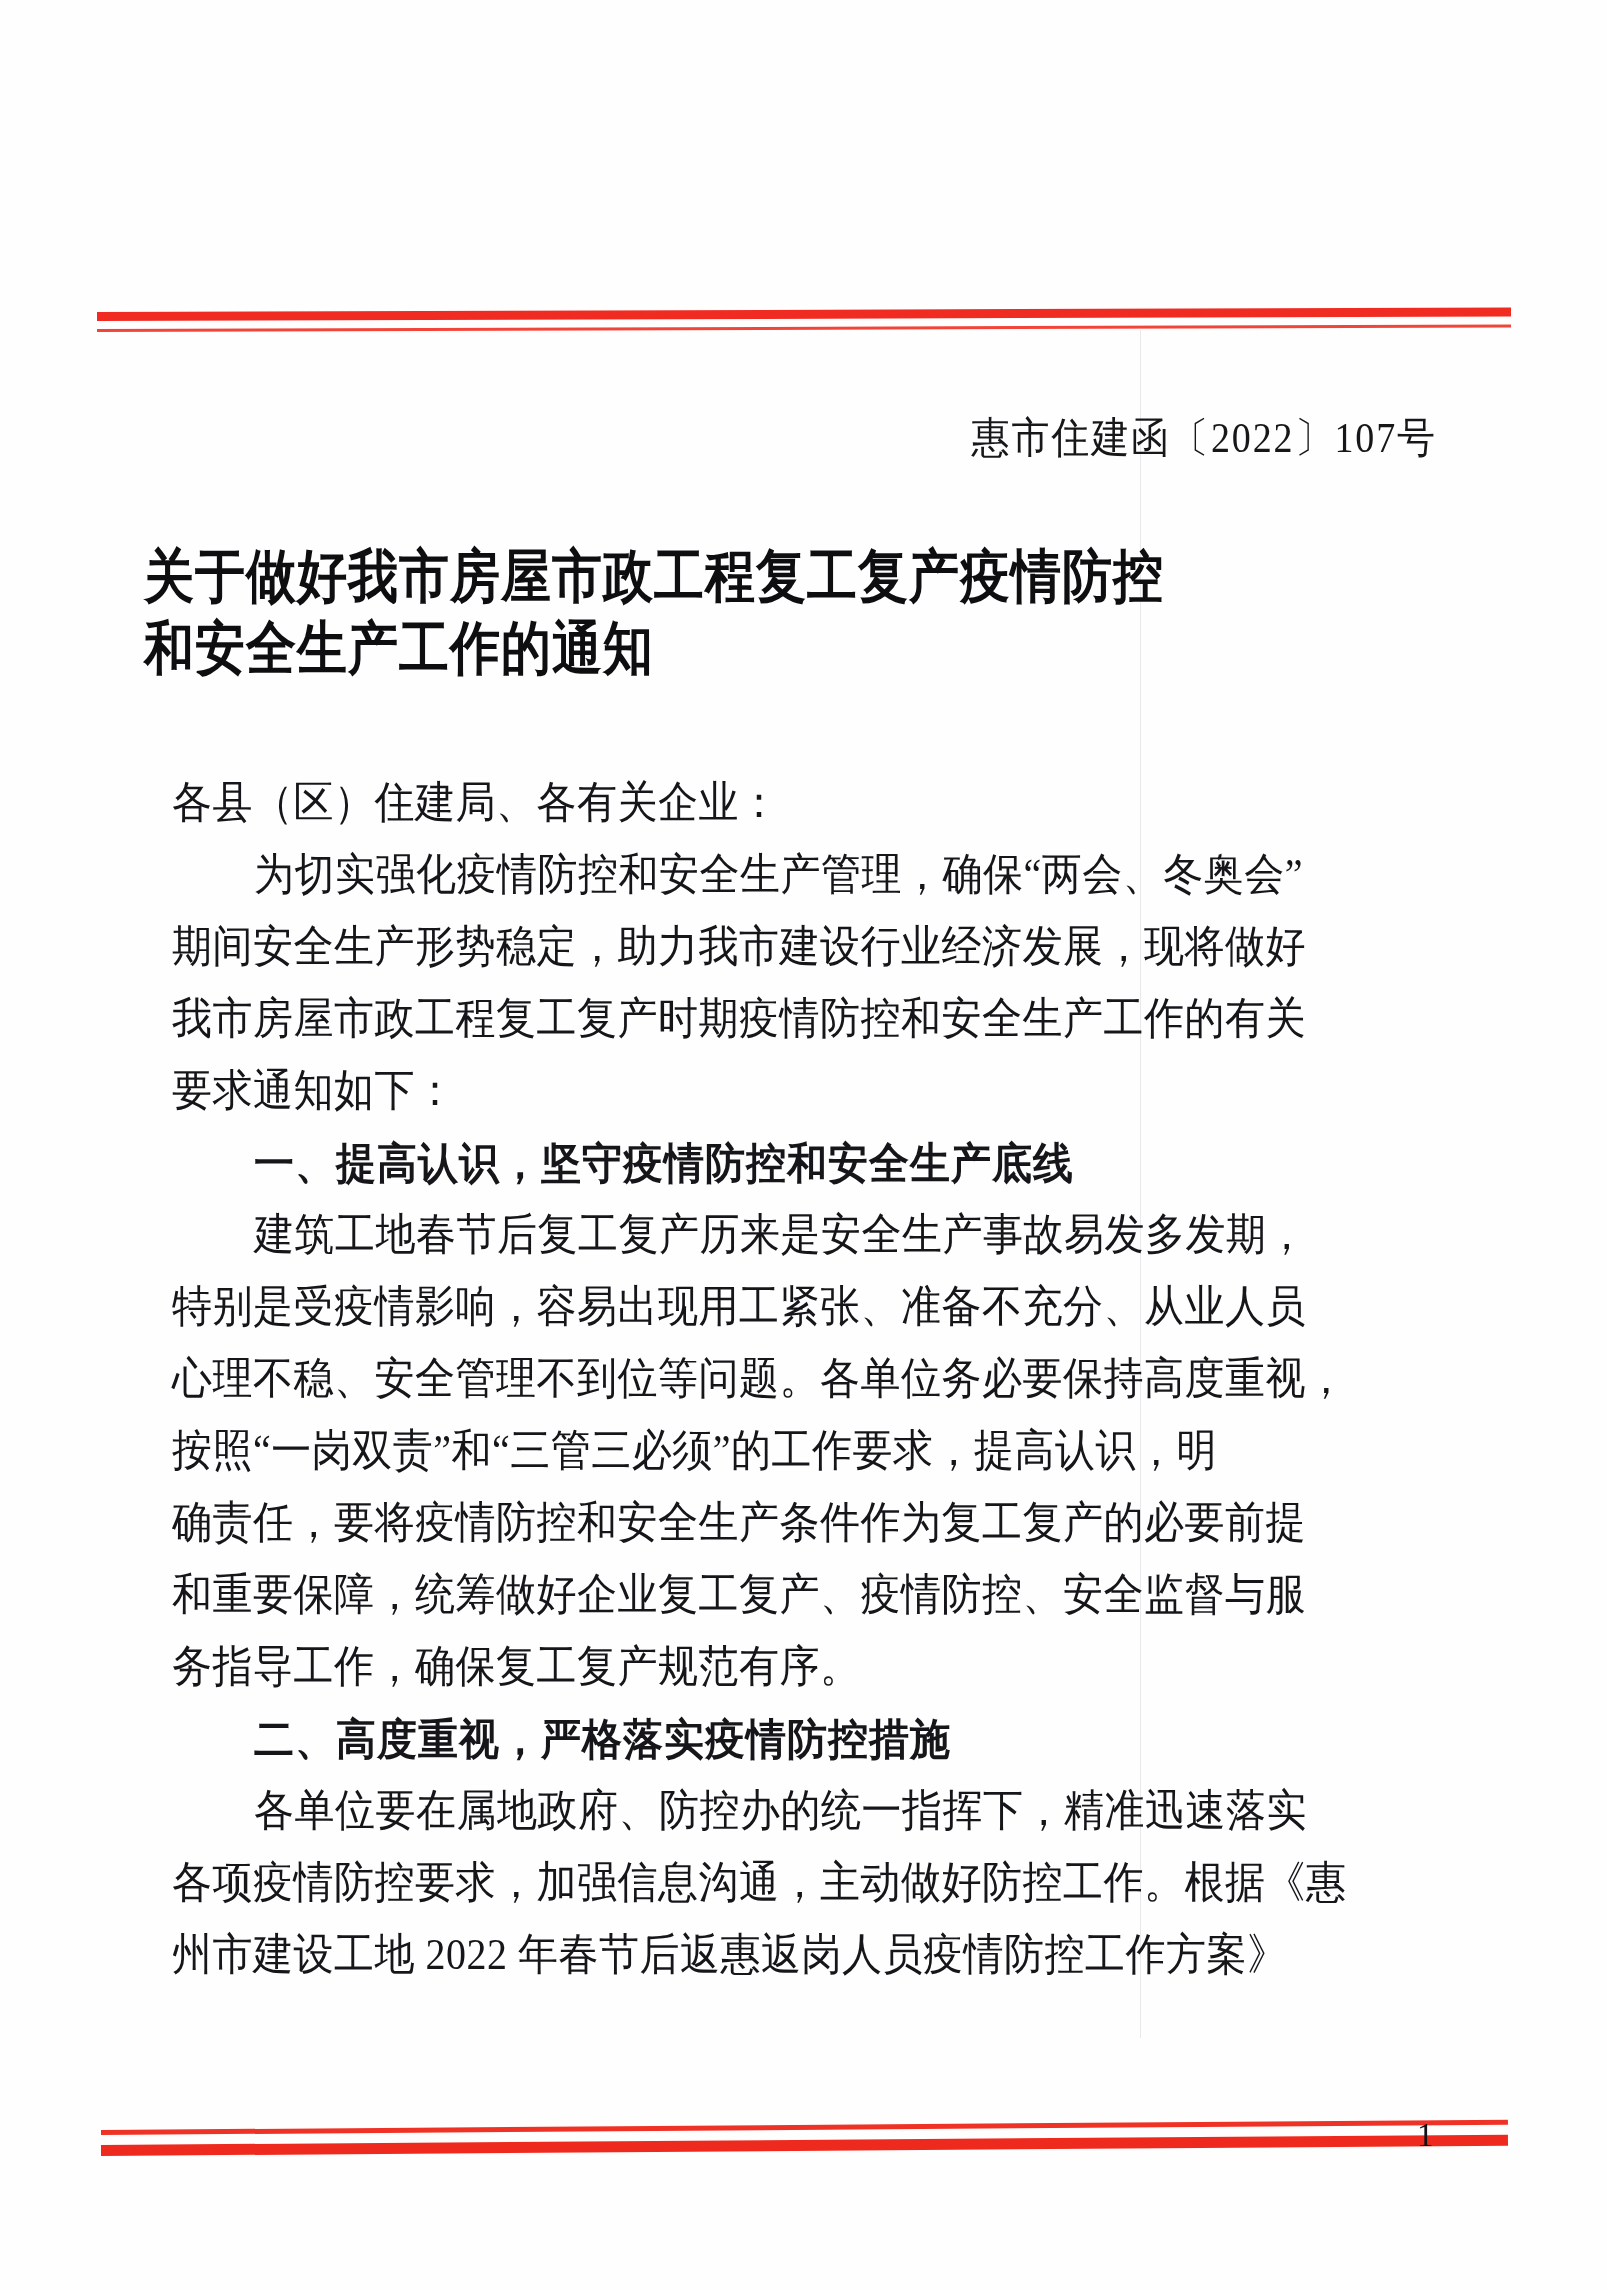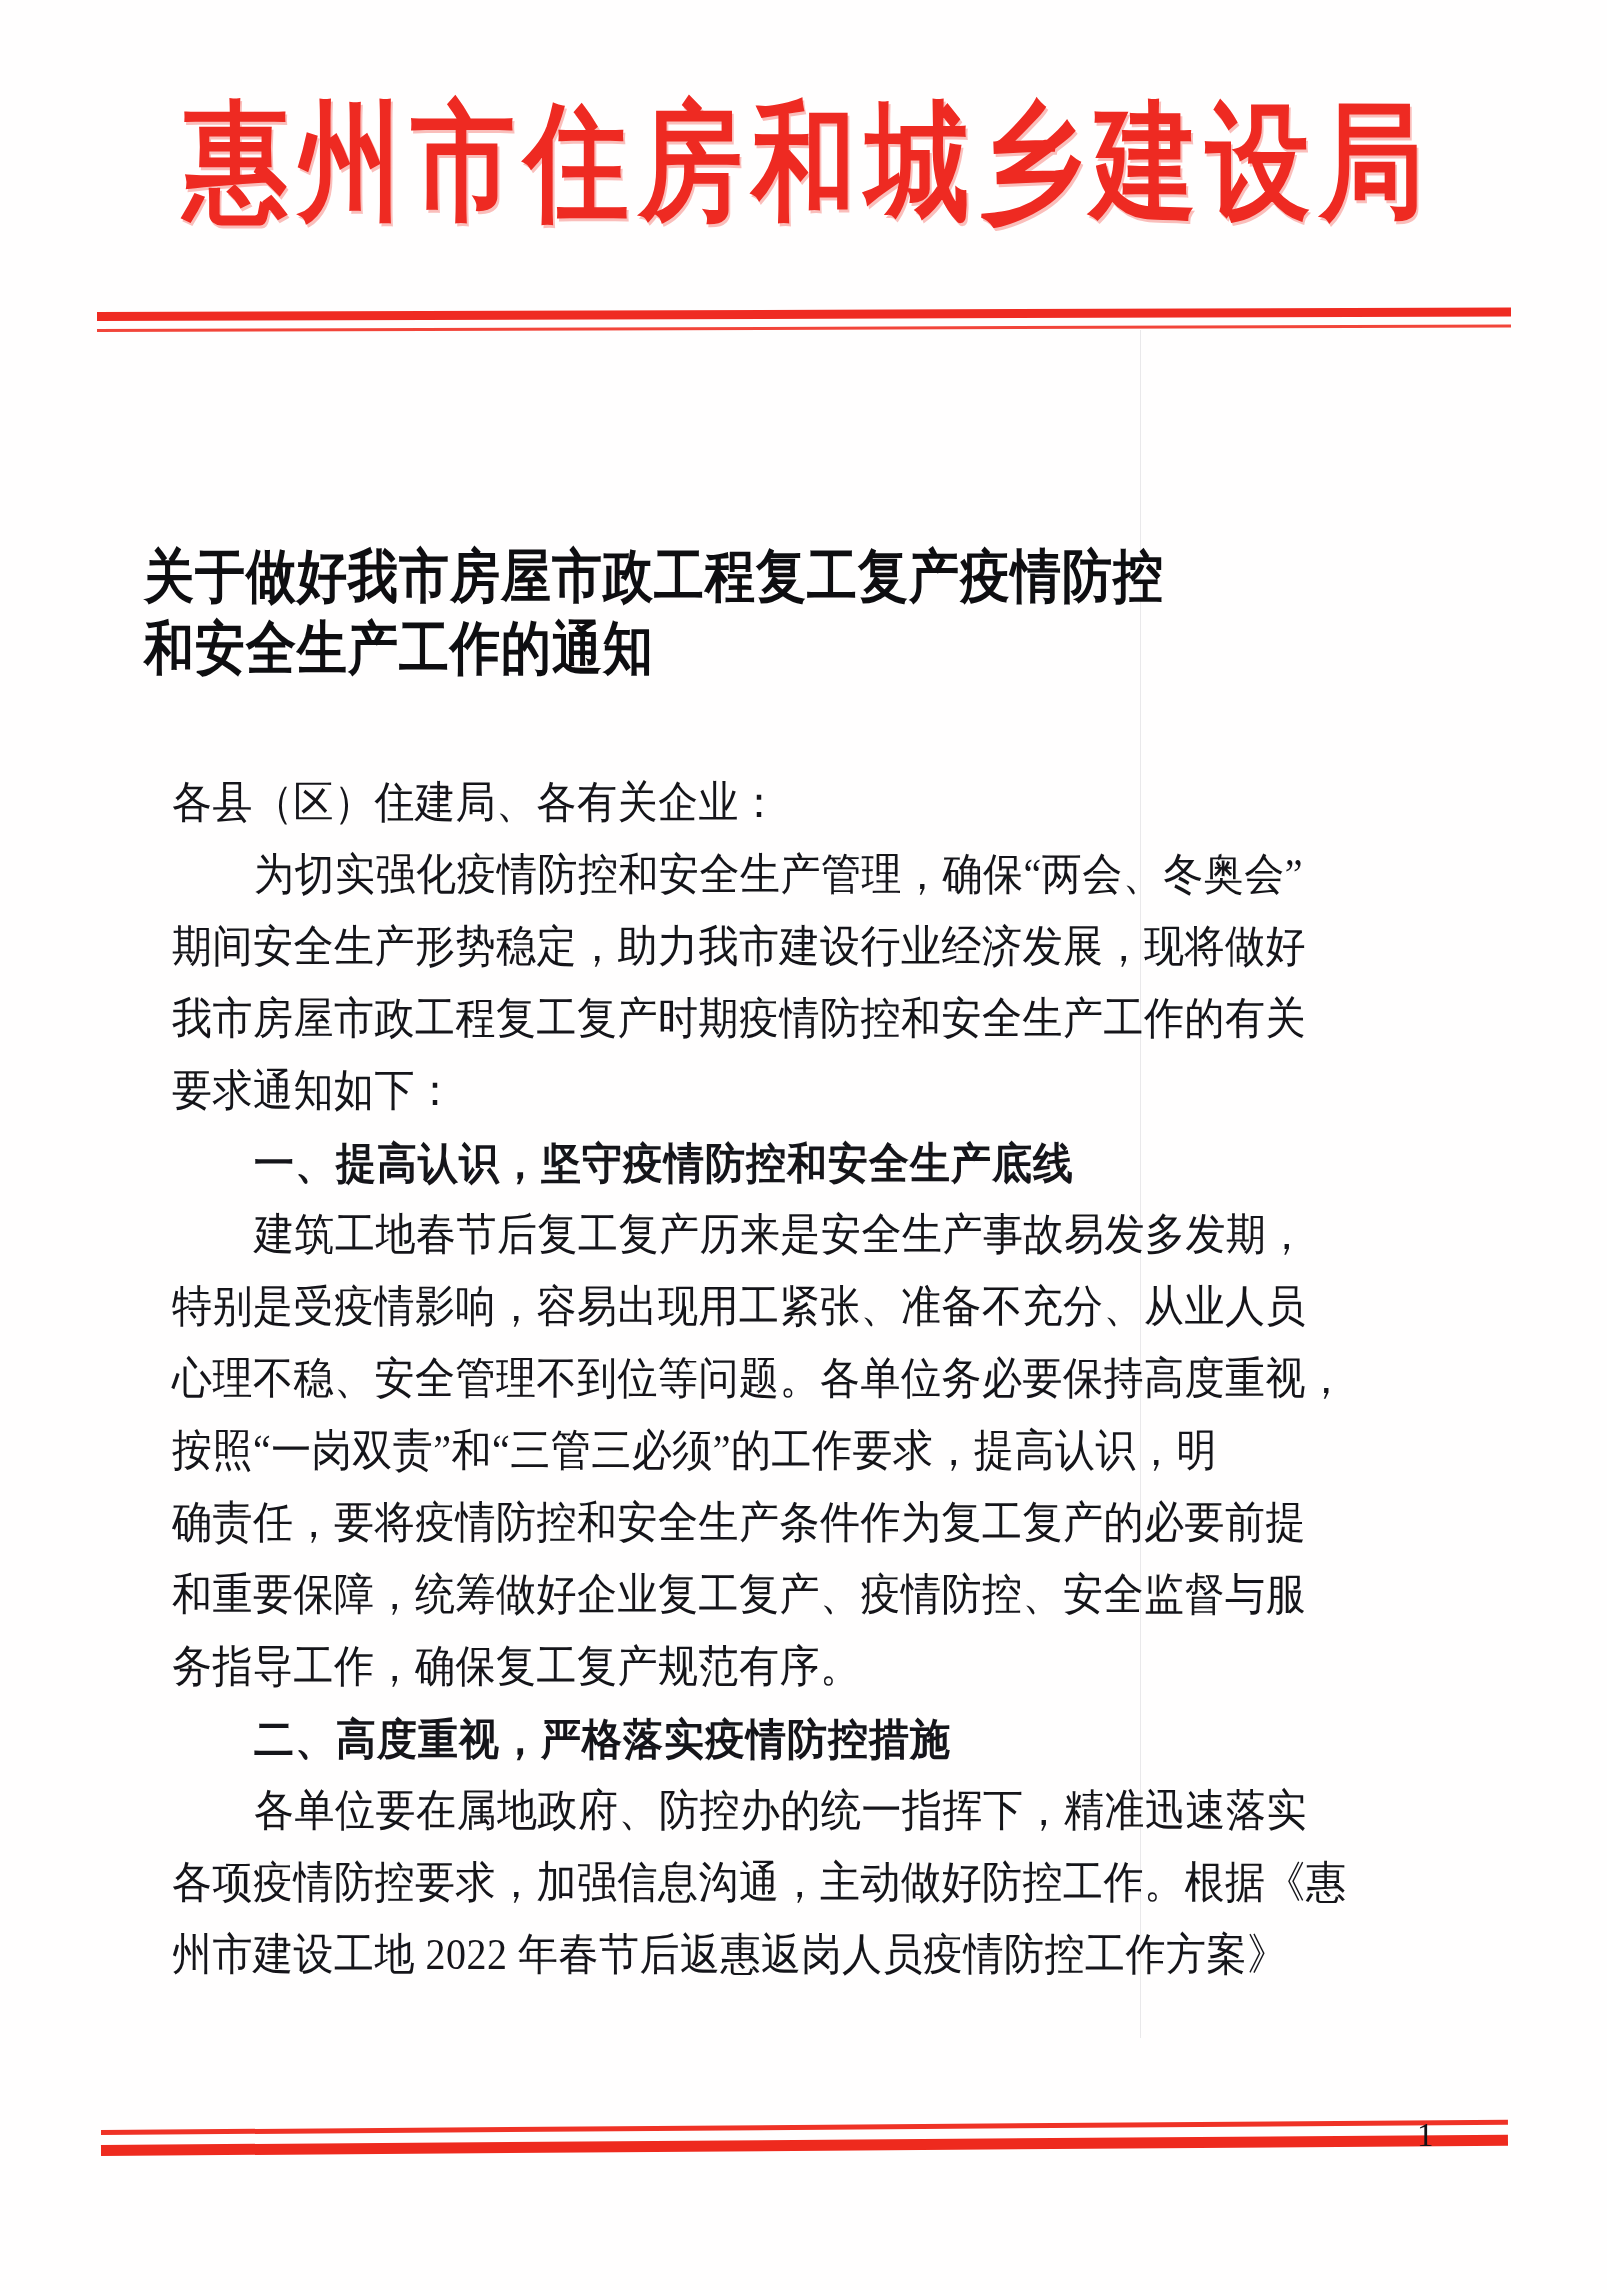--- a/index.html
+++ b/index.html
@@ -171,29 +171,29 @@
     width: 1px;
     height: 1708px;
     background: rgba(120,120,130,0.16);
   }
 </style>
 </head>
 <body>
 
 <div class="page">
 
-  <div class="masthead">
-    <div class="masthead-title">惠州市住房和城乡建设局</div>
-  </div>
 
   <div class="rule-thick"></div>
   <div class="rule-thin"></div>
 
   <div class="fold"></div>
 
+  <div class="docnum-row">
+    <span class="docnum">惠市住建函〔2022〕107号</span>
+  </div>
 
   <div class="doc-title">
     <span class="tl">关于做好我市房屋市政工程复工复产疫情防控</span>
     <span class="tl">和安全生产工作的通知</span>
   </div>
 
   <div class="body-block">
 
     <div class="ln" style="letter-spacing: 0.5px;">各县（区）住建局、各有关企业：</div>
 

